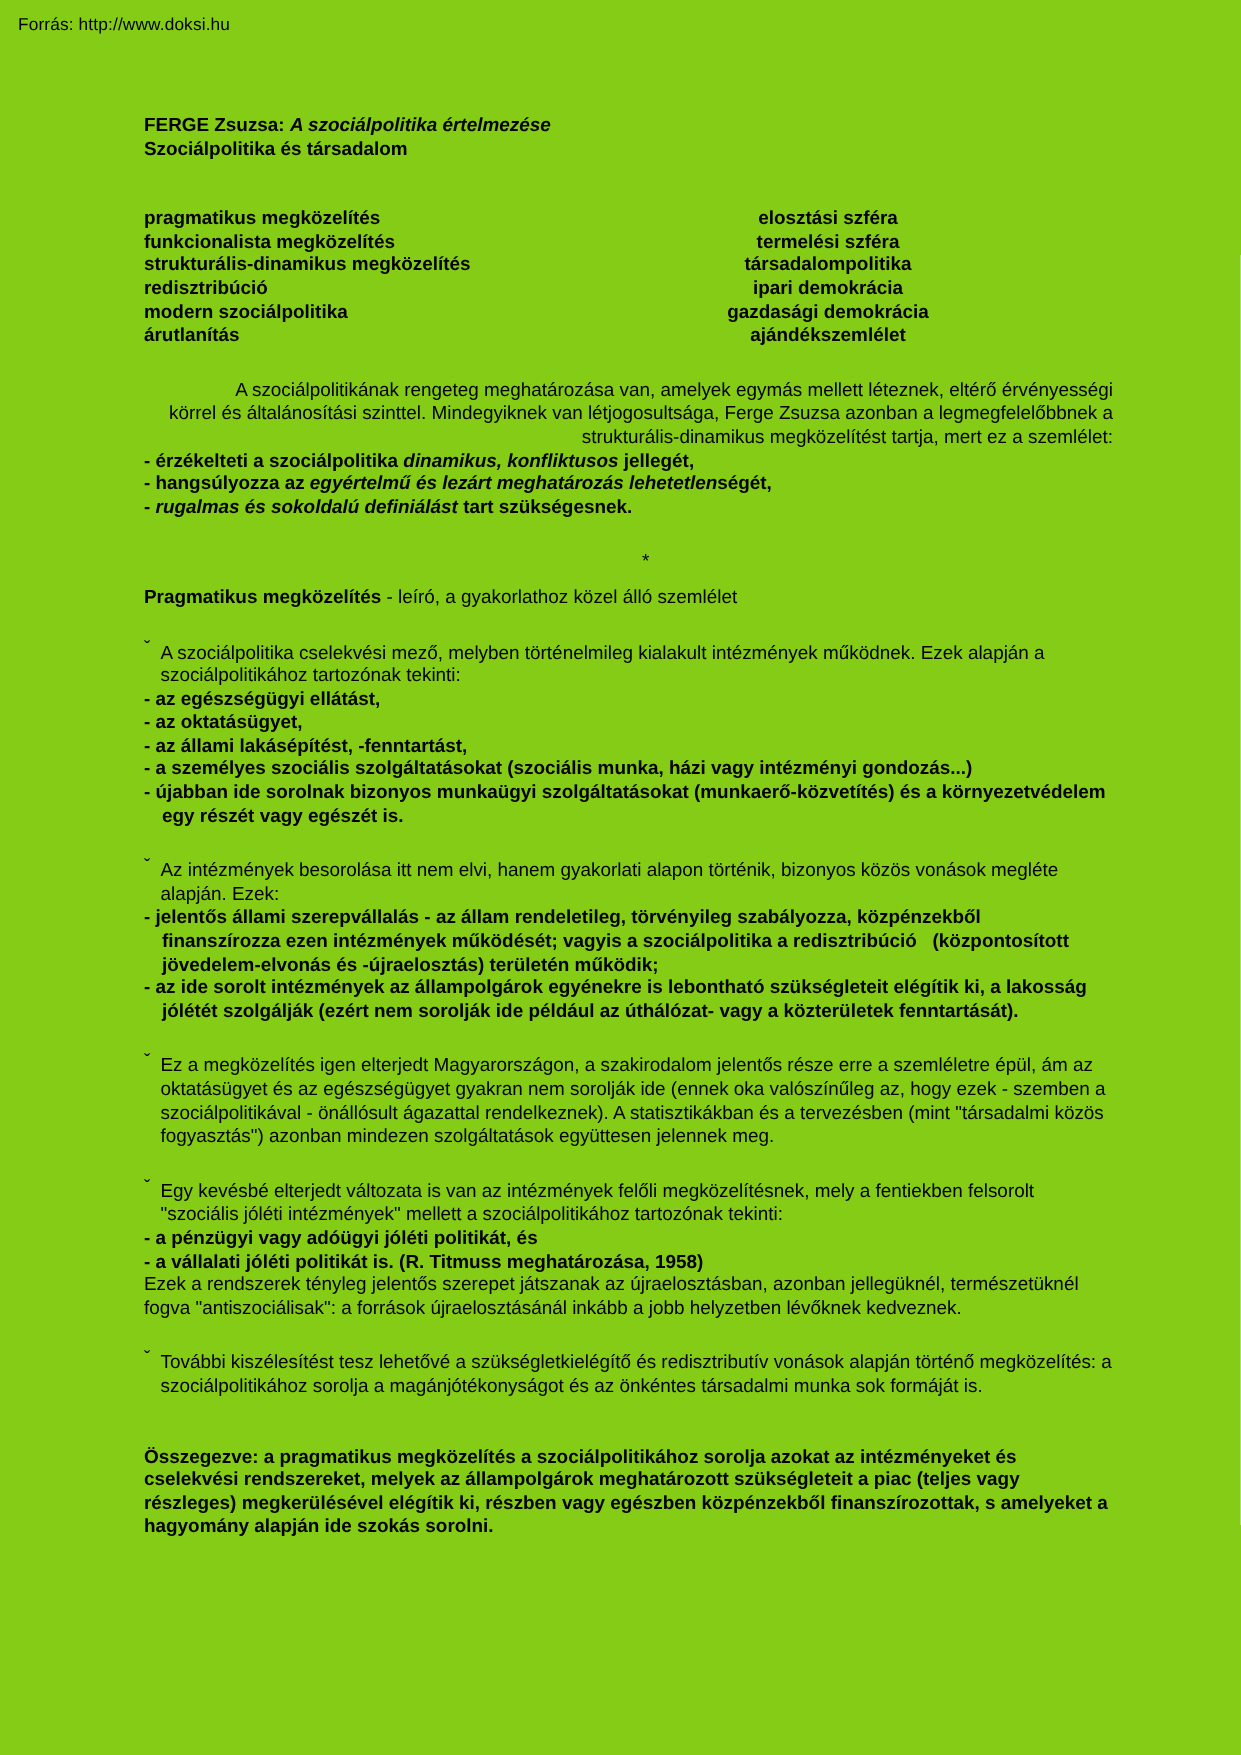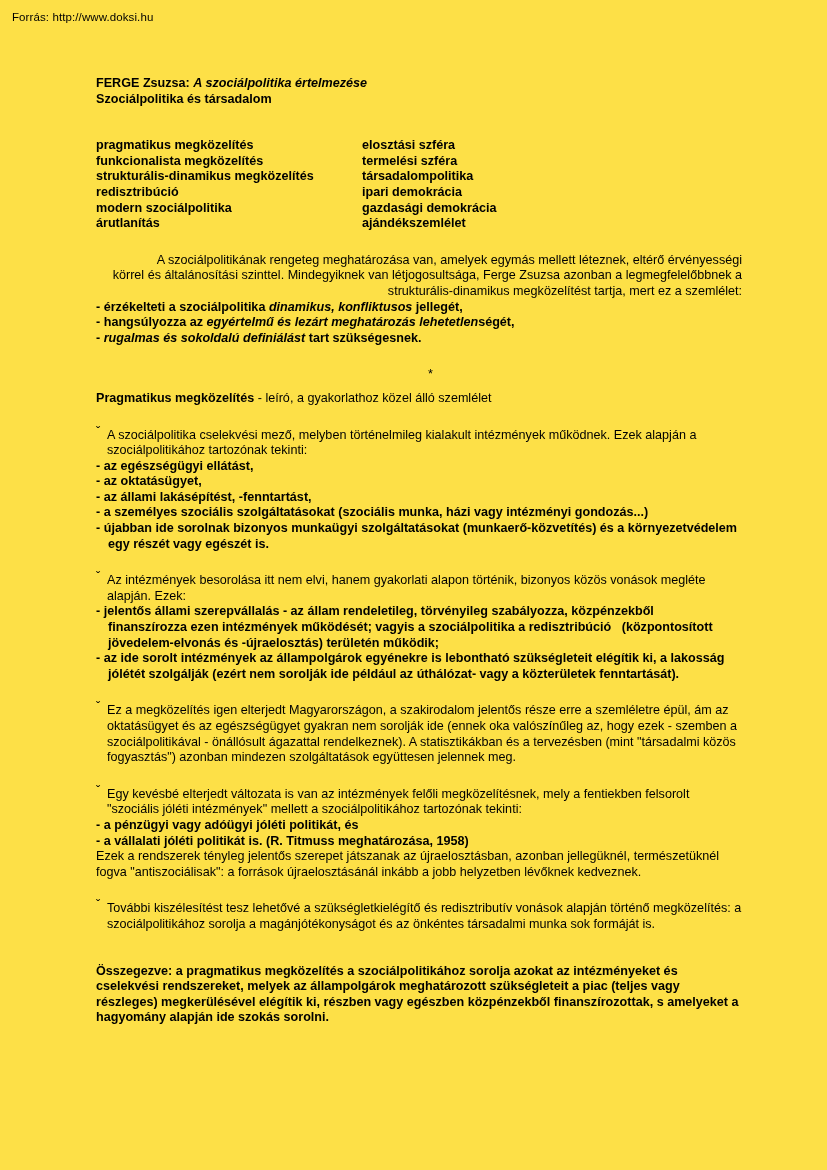--- a/index.html
+++ b/index.html
@@ -12,21 +12,21 @@
     height: 1170px;
     position: relative;
     font-family: "Liberation Sans", sans-serif;
     color: #000000;
     overflow: hidden;
   }
 
   .page {
     position: absolute;
     inset: 0;
-    background: #fde047;
+    background: #84cc16;
   }
 
   
   .source-line {
     position: absolute;
     left: 12px;
     top: 10px;
     font-size: 11.5px;
     line-height: 14px;
     color: #000;
@@ -72,21 +72,21 @@
   .kw-left {
     position: absolute;
     left: 0;
     top: 0;
   }
   .kw-right {
     position: absolute;
     left: 0;
     top: 0;
     width: 100%;
-    text-align: left;
+    text-align: center;
     padding-left: 266px;
     box-sizing: border-box;
   }
 
   
   p.para {
     margin: 0;
     white-space: pre-wrap;
   }
   p.para.indent-first {

